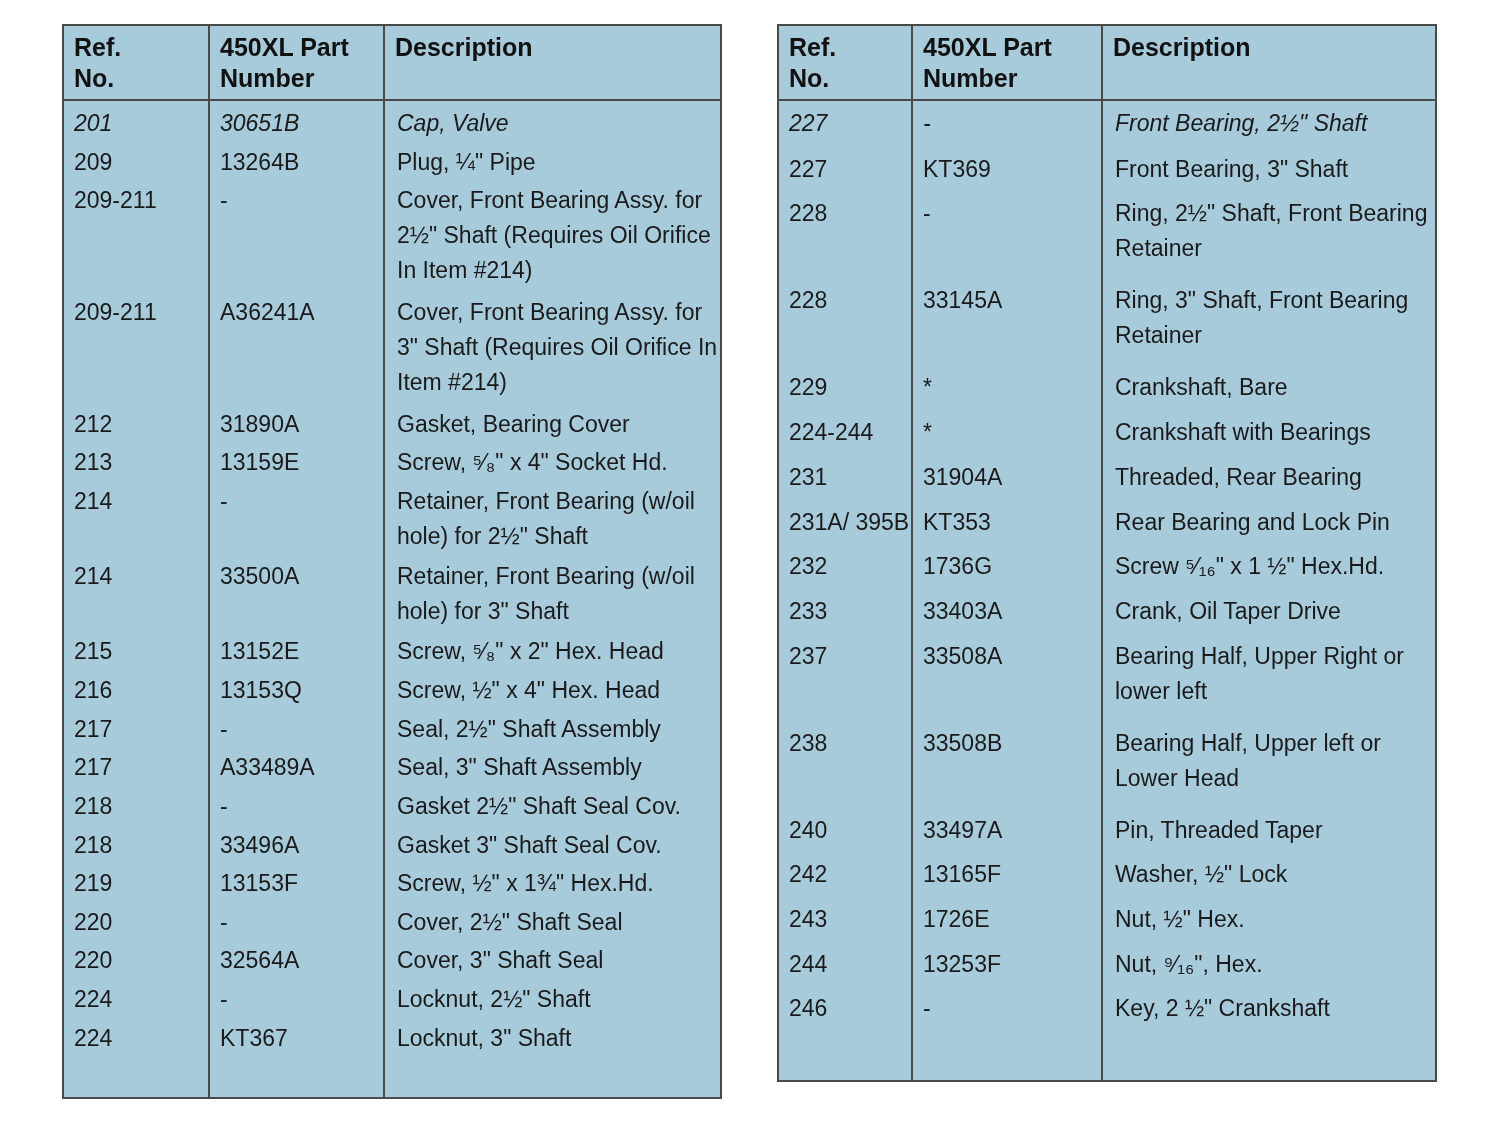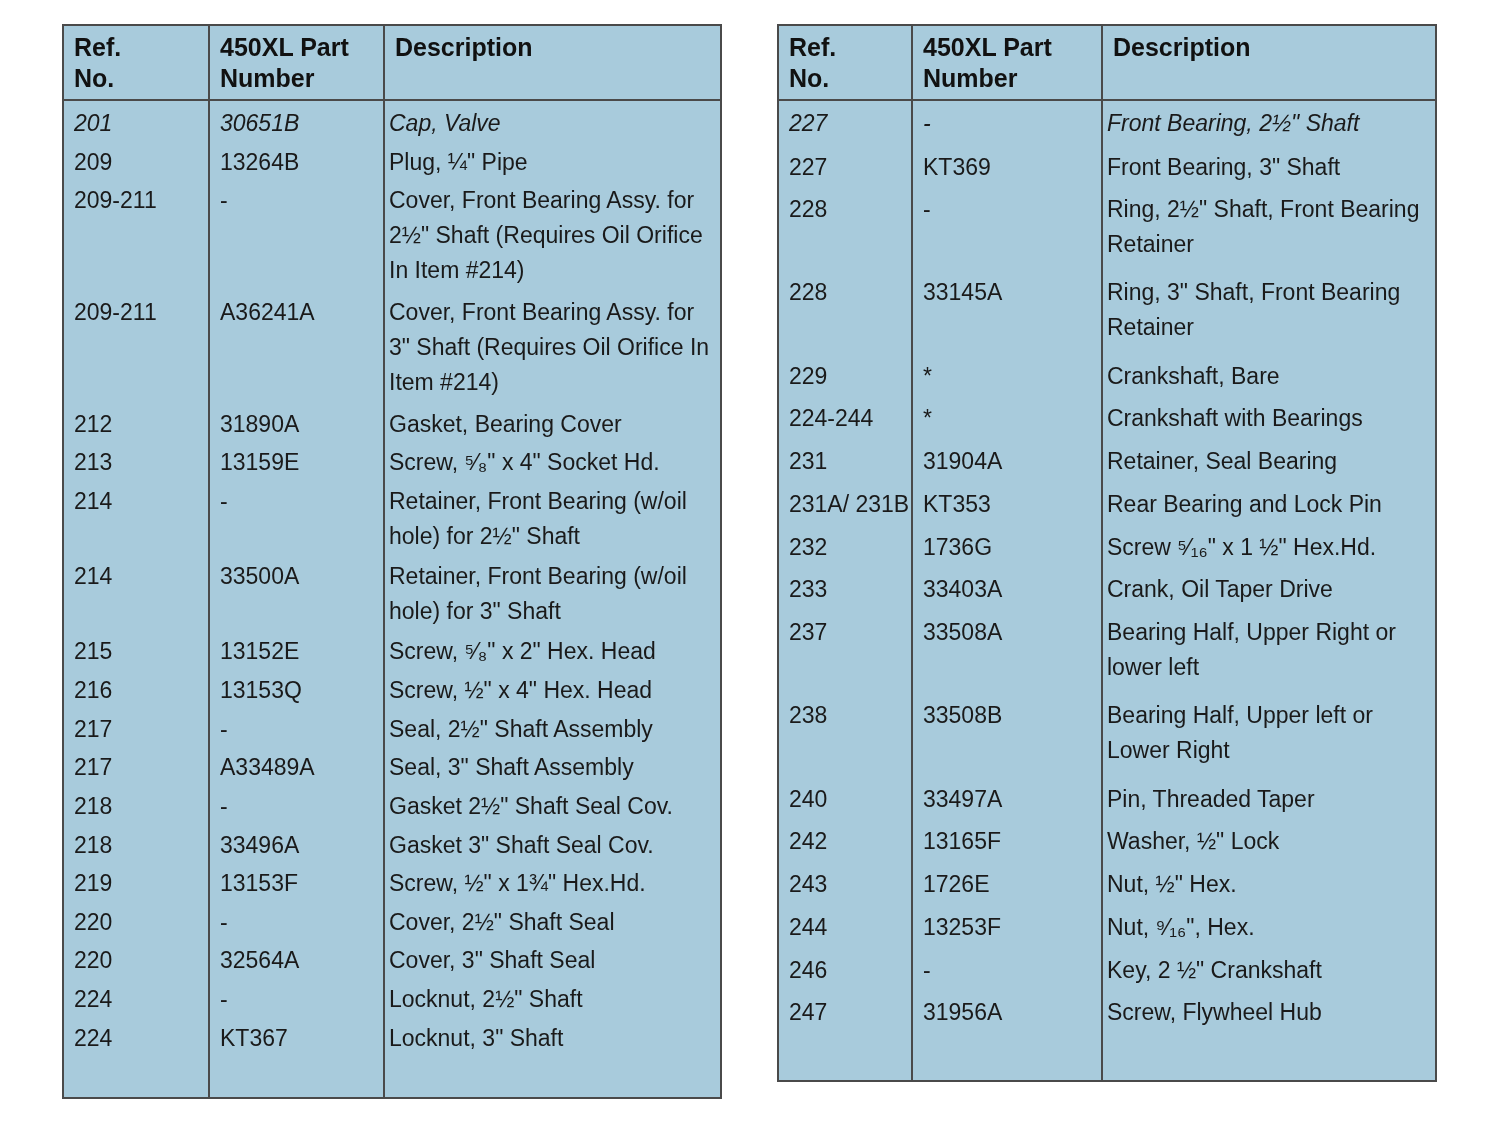--- a/index.html
+++ b/index.html
@@ -68,21 +68,21 @@
     vertical-align: top;
     padding: 1px 0 1px 10px;
     line-height: 1.52;
   }
   td.ref, td.part {
     border-right: 2px solid #4a4a4a;
   }
   thead th.ref, thead th.part {
     border-right: 2px solid #4a4a4a;
   }
-  td.desc { padding-left: 4px; }
+  td.desc { padding-left: 12px; }
   .filler td { border-right: 2px solid #4a4a4a; }
   .filler td.desc { border-right: none; }
   tbody tr:first-child td { padding-top: 5px; font-style: italic; }
 </style>
 </head>
 <body>
 
 <div class="page">
 
   <div class="table-wrap left">
@@ -261,24 +261,24 @@
             <td class="desc">Crankshaft, Bare</td>
           </tr>
           <tr>
             <td class="ref">224-244</td>
             <td class="part">*</td>
             <td class="desc">Crankshaft with Bearings</td>
           </tr>
           <tr>
             <td class="ref">231</td>
             <td class="part">31904A</td>
-            <td class="desc">Retainer, Seal Bearing</td>
-          </tr>
-          <tr>
-            <td class="ref">231A/ 231B</td>
+            <td class="desc">Threaded, Rear Bearing</td>
+          </tr>
+          <tr>
+            <td class="ref">231A/ 395B</td>
             <td class="part">KT353</td>
             <td class="desc">Rear Bearing and Lock Pin</td>
           </tr>
           <tr>
             <td class="ref">232</td>
             <td class="part">1736G</td>
             <td class="desc">Screw ⁵⁄₁₆" x 1 ½" Hex.Hd.</td>
           </tr>
           <tr>
             <td class="ref">233</td>
@@ -286,21 +286,21 @@
             <td class="desc">Crank, Oil Taper Drive</td>
           </tr>
           <tr>
             <td class="ref">237</td>
             <td class="part">33508A</td>
             <td class="desc">Bearing Half, Upper Right or lower left</td>
           </tr>
           <tr>
             <td class="ref">238</td>
             <td class="part">33508B</td>
-            <td class="desc">Bearing Half, Upper left or Lower Right</td>
+            <td class="desc">Bearing Half, Upper left or Lower Head</td>
           </tr>
           <tr>
             <td class="ref">240</td>
             <td class="part">33497A</td>
             <td class="desc">Pin, Threaded Taper</td>
           </tr>
           <tr>
             <td class="ref">242</td>
             <td class="part">13165F</td>
             <td class="desc">Washer, ½" Lock</td>
@@ -312,25 +312,20 @@
           </tr>
           <tr>
             <td class="ref">244</td>
             <td class="part">13253F</td>
             <td class="desc">Nut, ⁹⁄₁₆", Hex.</td>
           </tr>
           <tr>
             <td class="ref">246</td>
             <td class="part">-</td>
             <td class="desc">Key, 2 ½" Crankshaft</td>
-          </tr>
-          <tr>
-            <td class="ref">247</td>
-            <td class="part">31956A</td>
-            <td class="desc">Screw, Flywheel Hub</td>
           </tr>
           <tr class="filler">
             <td class="ref">&nbsp;</td>
             <td class="part">&nbsp;</td>
             <td class="desc">&nbsp;</td>
           </tr>
         </tbody>
     </table>
   </div>
 

